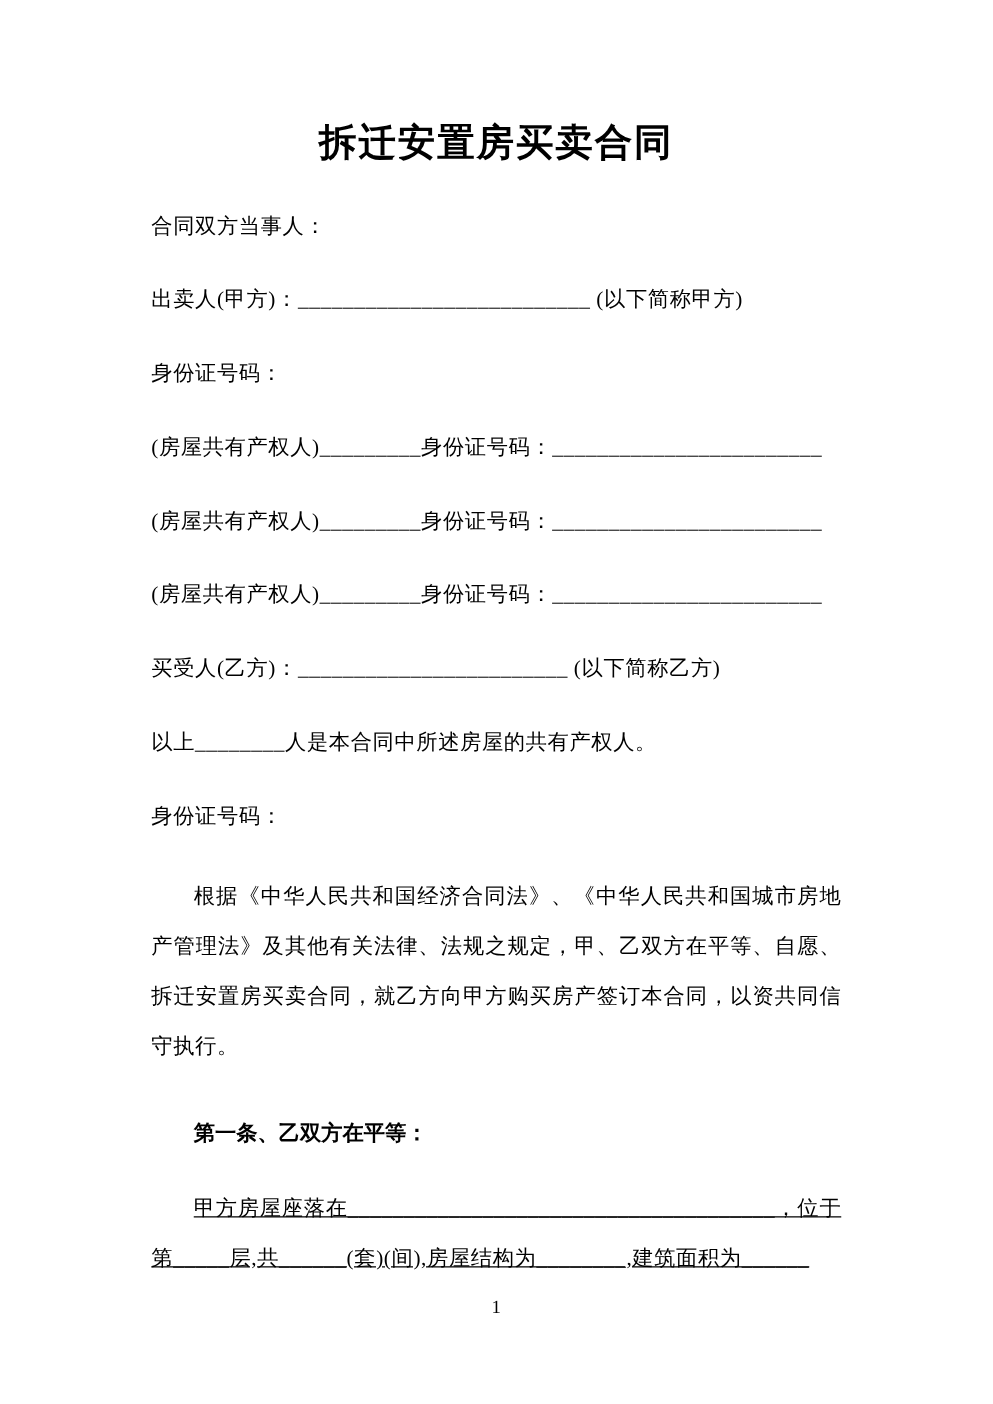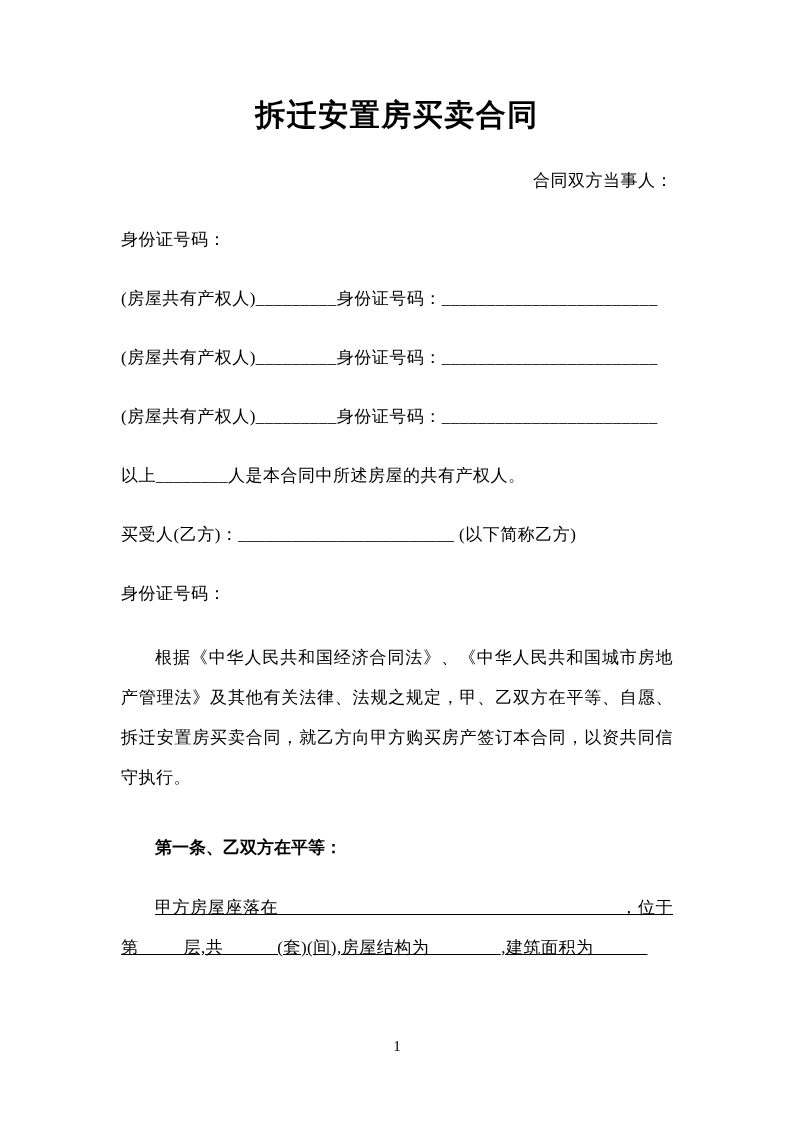--- a/index.html
+++ b/index.html
@@ -27,21 +27,21 @@
     text-align: center;
     letter-spacing: 1.5px;
   }
   .form-line {
     font-size: 17px;
     line-height: 40px;
     margin-top: 19px;
     white-space: nowrap;
     letter-spacing: 0.5px;
   }
-  .doc-title + .form-line { margin-top: 26px; text-align: right; }
+  .doc-title + .form-line { margin-top: 26px; }
   .para {
     font-size: 17px;
     line-height: 40px;
     text-align: justify;
     text-indent: 2em;
     word-break: break-all;
     letter-spacing: 0.5px;
   }
   .para-preamble { margin-top: 24px; }
   .heading {
@@ -65,32 +65,33 @@
 </head>
 <body>
 
 <div class="page">
   <div class="content">
 
     <h1 class="doc-title">拆迁安置房买卖合同</h1>
 
     <p class="form-line">合同双方当事人：</p>
 
+    <p class="form-line">出卖人(甲方)：__________________________ (以下简称甲方)</p>
 
     <p class="form-line">身份证号码：</p>
 
     <p class="form-line">(房屋共有产权人)_________身份证号码：________________________</p>
 
     <p class="form-line">(房屋共有产权人)_________身份证号码：________________________</p>
 
     <p class="form-line">(房屋共有产权人)_________身份证号码：________________________</p>
 
+    <p class="form-line">买受人(乙方)：________________________ (以下简称乙方)</p>
+
     <p class="form-line">以上________人是本合同中所述房屋的共有产权人。</p>
-
-    <p class="form-line">买受人(乙方)：________________________ (以下简称乙方)</p>
 
     <p class="form-line">身份证号码：</p>
 
     <p class="para para-preamble">根据《中华人民共和国经济合同法》、《中华人民共和国城市房地产管理法》及其他有关法律、法规之规定，甲、乙双方在平等、自愿、拆迁安置房买卖合同，就乙方向甲方购买房产签订本合同，以资共同信守执行。</p>
 
     <p class="heading">第一条、乙双方在平等：</p>
 
     <p class="para para-body">甲方房屋座落在______________________________________，位于第_____层,共______(套)(间),房屋结构为________,建筑面积为______</p>
 
   </div>

